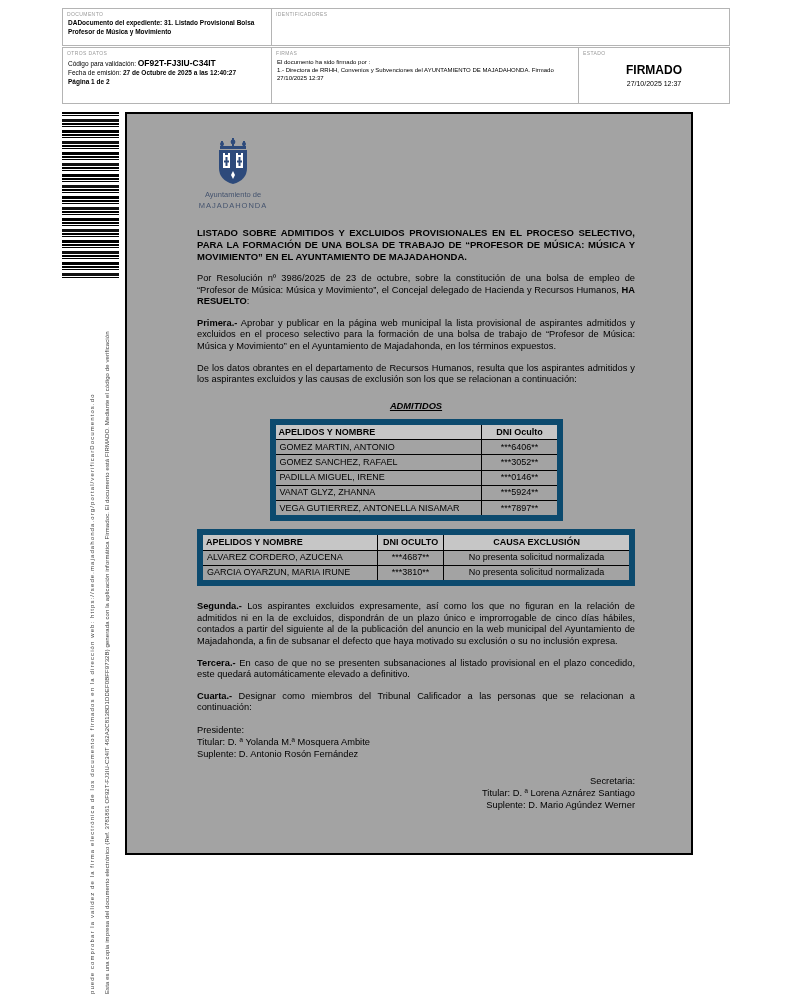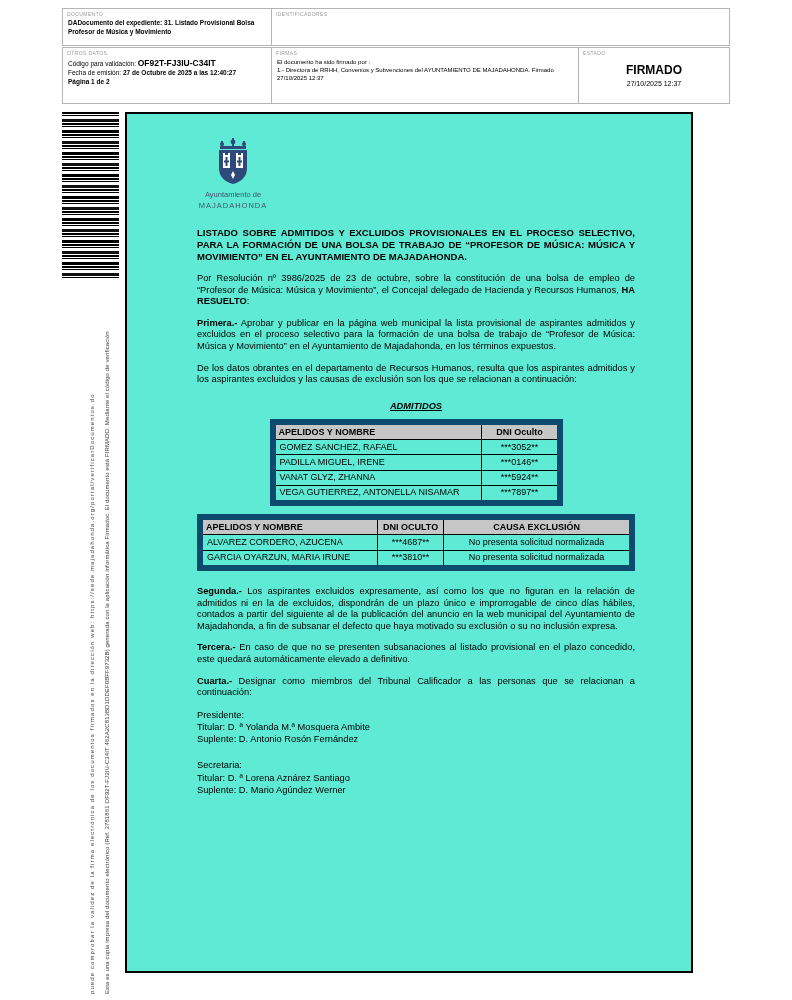--- a/index.html
+++ b/index.html
@@ -32,22 +32,22 @@
   }
   
   .vline{
     position:absolute;transform-origin:0 0;transform:rotate(-90deg);
     white-space:nowrap;font-size:6px;color:#3a3a3a;
   }
   #vline1{left:104px;top:994px;letter-spacing:.1px;}
   #vline2{left:89px;top:994px;letter-spacing:1.1px;}
   
   .page{
-    position:absolute;left:125px;top:112px;width:568px;height:861px;
-    border:2px solid #000;box-sizing:border-box;background:#5eead4;
+    position:absolute;left:125px;top:112px;width:568px;height:743px;
+    border:2px solid #000;box-sizing:border-box;background:#a3a3a3;
   }
   .logo-block{margin:24px 0 0 58px;width:96px;text-align:center;}
   .logo-caption{font-size:7.5px;line-height:11px;color:#44536e;}
   .logo-caption .l2{letter-spacing:1px;}
   .content{margin:16px 0 0 70px;width:438px;}
   .doc-title{font-weight:bold;font-size:9.5px;line-height:12px;text-align:justify;}
   .para{font-size:9.3px;line-height:11.6px;text-align:justify;margin-top:10px;}
   .section-heading{
     font-weight:bold;font-size:9.3px;text-decoration:underline;
     text-align:center;margin-top:15px;font-style:italic;
@@ -56,21 +56,21 @@
   th{background:#c6c6c6;border:1px solid #000;font-weight:bold;text-align:center;padding:2px 3px;line-height:1.15;}
   td{border:1px solid #000;padding:1.5px 4px;line-height:1.25;}
   #tbl-admitidos{width:293px;}
   #tbl-admitidos .c-nombre{width:222px;text-align:left;}
   #tbl-admitidos .c-dni{width:71px;text-align:center;}
   #tbl-excluidos{width:438px;}
   #tbl-excluidos .c-nombre{width:183px;text-align:left;}
   #tbl-excluidos .c-dni{width:60px;text-align:center;}
   #tbl-excluidos .c-causa{width:195px;text-align:center;}
   .tribunal{font-size:9.3px;line-height:12.2px;margin-top:10px;}
-  .tribunal.second{margin-top:14px;}
+  .tribunal.second{margin-top:14px;text-align:right;}
 </style>
 </head>
 <body>
 
 <div class="hbox" id="box-documento">
   <div class="hlabel">DOCUMENTO</div>
   <div class="hbody">
     <div>DADocumento del expediente: 31. Listado Provisional Bolsa</div>
     <div>Profesor de Música y Movimiento</div>
   </div>
@@ -163,20 +163,24 @@
 
     <table id="tbl-admitidos">
       <thead>
         <tr>
           <th class="c-nombre">APELIDOS Y NOMBRE</th>
           <th class="c-dni">DNI Oculto</th>
         </tr>
       </thead>
       <tbody>
         <tr>
+          <td class="c-nombre">GOMEZ MARTIN, ANTONIO</td>
+          <td class="c-dni">***6406**</td>
+        </tr>
+        <tr>
           <td class="c-nombre">GOMEZ SANCHEZ, RAFAEL</td>
           <td class="c-dni">***3052**</td>
         </tr>
         <tr>
           <td class="c-nombre">PADILLA MIGUEL, IRENE</td>
           <td class="c-dni">***0146**</td>
         </tr>
         <tr>
           <td class="c-nombre">VANAT GLYZ, ZHANNA</td>
           <td class="c-dni">***5924**</td>

